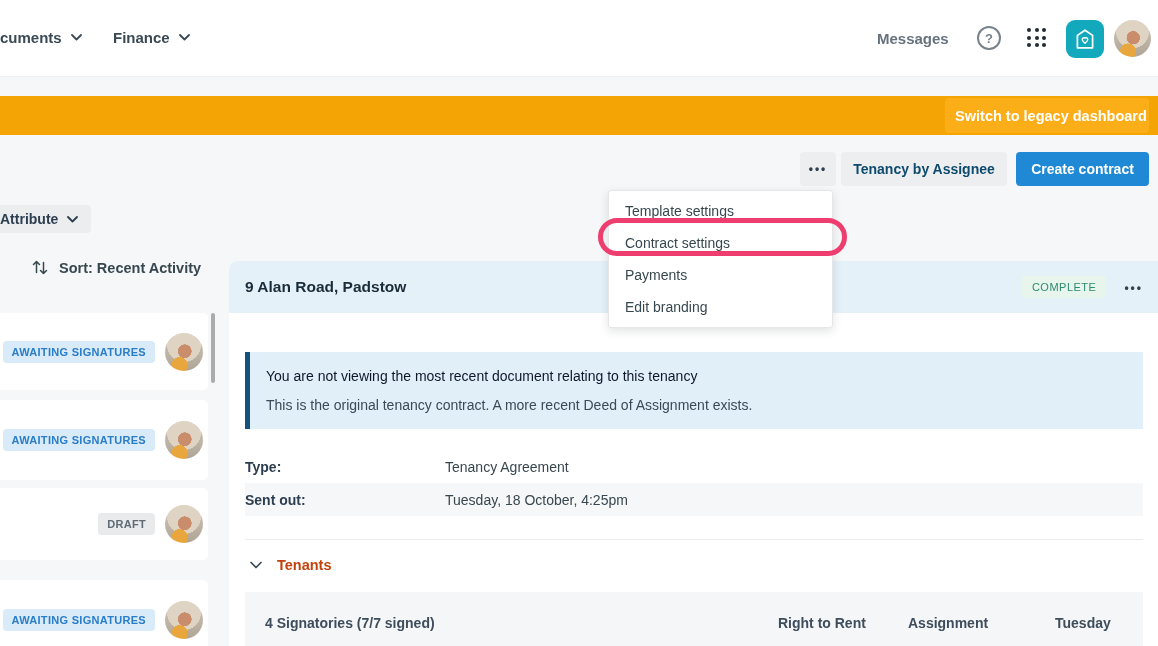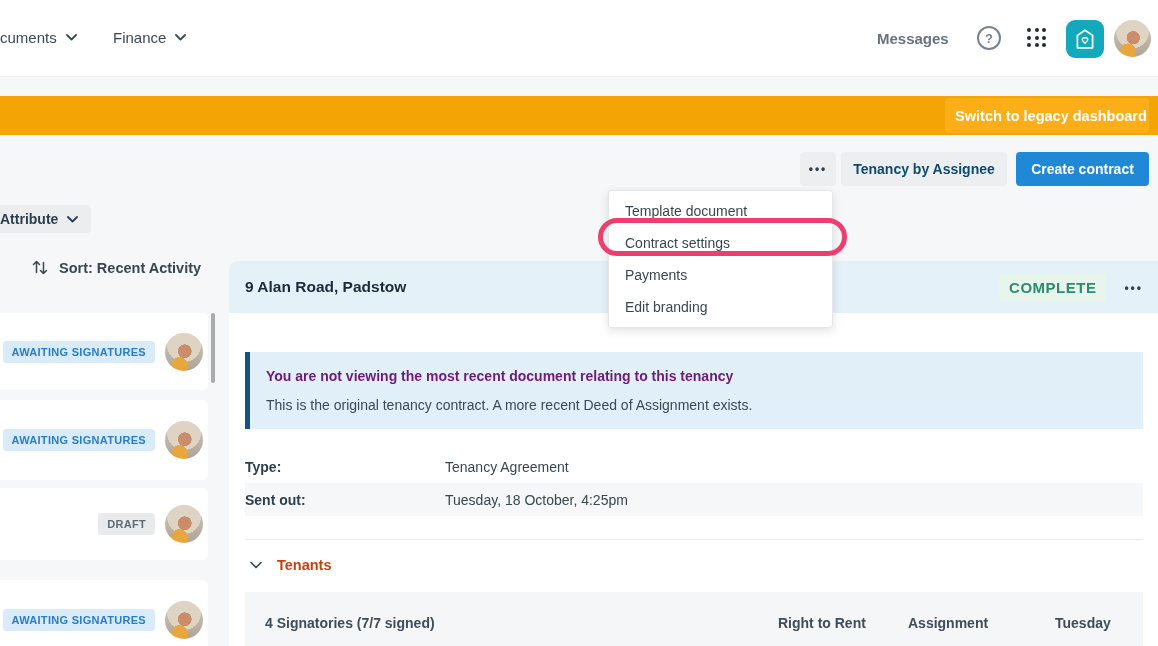--- a/index.html
+++ b/index.html
@@ -8,21 +8,21 @@
     position:relative; overflow:hidden;
     background:#F6F7F8;
     font-family:"Liberation Sans", sans-serif;
     -webkit-font-smoothing:antialiased;
   }
 
   
   .topnav { position:absolute; top:0; left:0; width:100%; height:77px;
     background:#FFFFFF; border-bottom:1px solid #EEF0F2; z-index:5; }
   .nav-item { position:absolute; top:29px; display:flex; align-items:center; gap:9px;
-    font-size:15px; font-weight:400; color:#3A4A55; cursor:pointer; }
+    font-size:15px; font-weight:700; color:#3A4A55; cursor:pointer; }
   .nav-item.docs { left:0; }
   .nav-item.finance { left:113px; }
   .nav-messages { position:absolute; left:877px; top:30px; font-size:15px;
     font-weight:700; color:#66727E; cursor:pointer; }
   .help-icon { position:absolute; left:977px; top:26px; width:24px; height:24px;
     border:2px solid #79838D; border-radius:50%; color:#79838D;
     font-size:13px; font-weight:700; display:flex; align-items:center; justify-content:center; cursor:pointer; }
   .dots9 { position:absolute; left:1027px; top:28px; display:grid;
     grid-template-columns:repeat(3,4px); grid-auto-rows:4px; gap:3.5px; cursor:pointer; }
   .dots9 i { background:#232B33; border-radius:50%; }
@@ -79,28 +79,28 @@
   .badge.draft { background:#E9EAEB; color:#5F6B76; }
   .scroll-thumb { position:absolute; left:211px; top:313px; width:4px; height:70px;
     background:#A9ABAD; border-radius:2px; cursor:pointer; }
 
   
   .main { position:absolute; left:229px; top:261px; right:0; bottom:0; background:#FFFFFF;
     border-top-left-radius:8px; overflow:hidden; z-index:1; }
   .main-header { height:52px; background:#E4F1F9; border-top-left-radius:8px;
     display:flex; align-items:center; padding:0 15px 0 16px; }
   .page-title { flex:1; font-size:15.5px; font-weight:700; color:#1A2B3A; }
-  .status-complete { background:#E7F5ED; color:#2B8C70; font-size:15px; font-weight:700;
+  .status-complete { background:#E7F5ED; color:#2B8C70; font-size:11px; font-weight:400;
     letter-spacing:.5px; padding:5px 10px; border-radius:3px; }
   .hdr-more { margin-left:18px; border:none; background:none; color:#33424E; cursor:pointer;
     font-family:inherit; }
   .main-body { padding:0 15px 0 16px; }
   .notice { margin-top:39px; background:#E0EFF8; border-left:5px solid #15537C;
     padding:16px 20px 16px 16px; }
-  .notice-title { font-size:14px; font-weight:700; color:#701a75; }
+  .notice-title { font-size:14px; font-weight:400; color:#0f172a; }
   .notice-body { margin-top:13px; font-size:14px; color:#3A4A57; }
   .details { margin-top:21px; }
   .drow { display:flex; align-items:center; height:33px; font-size:14px; }
   .drow.alt { background:#F6F7F8; }
   .dlabel { width:200px; font-weight:700; color:#2D3E50; }
   .dvalue { color:#37474F; }
   .divider { margin-top:23px; border-top:1px solid #E9EBEC; }
   .tenants-hd { margin-top:17px; display:flex; align-items:center; gap:15px;
     padding-left:5px; cursor:pointer; }
   .tenants-hd span { font-size:14.5px; font-weight:700; color:#c2410c; }
@@ -151,21 +151,21 @@
   <button class="legacy-btn">Switch to legacy dashboard</button>
 </div>
 
 <button class="tb-btn tb-more">
   <span class="more-glyph">•••</span>
 </button>
 <button class="tb-btn tb-assignee">Tenancy by Assignee</button>
 <button class="tb-btn tb-create">Create contract</button>
 
 <div class="menu">
-  <div class="menu-item">Template document</div>
+  <div class="menu-item">Template settings</div>
   <div class="menu-item">Contract settings</div>
   <div class="menu-item">Payments</div>
   <div class="menu-item">Edit branding</div>
 </div>
 <div class="ring"></div>
 
 <button class="attr-btn">
   <span>Attribute</span>
   <svg width="11" height="7" viewBox="0 0 11 7" fill="none">
       <path d="M1 1 L5.5 5.5 L10 1" stroke="#2D3E50" stroke-width="1.8" stroke-linecap="round" stroke-linejoin="round"></path>

